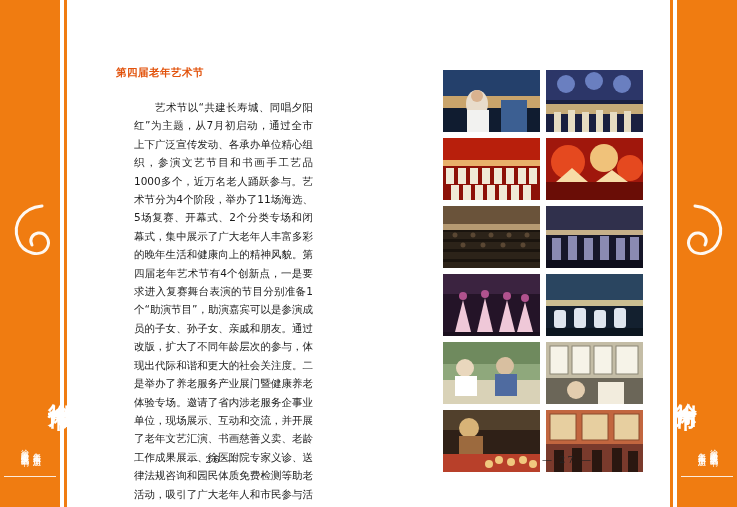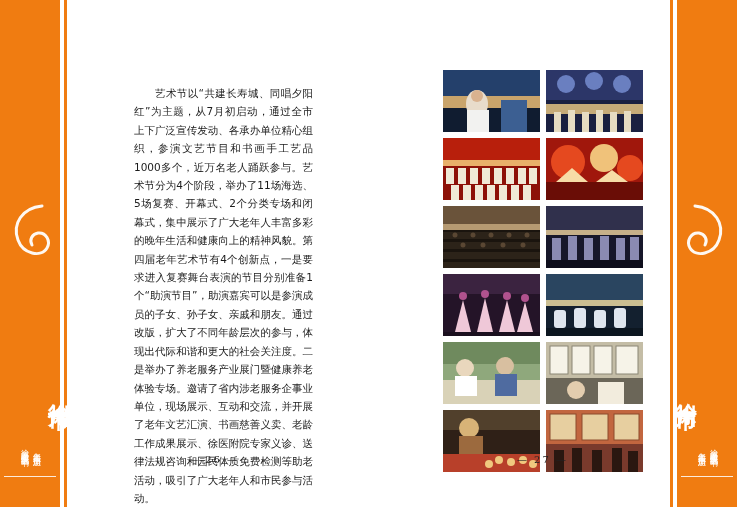--- a/index.html
+++ b/index.html
@@ -164,21 +164,21 @@
   .folio {
     position: absolute;
     bottom: 42px;
     font-size: 10px;
     color: #222;
     letter-spacing: 2px;
     font-family: "DejaVu Serif", "Liberation Serif", serif;
     text-align: right;
   }
   .folio-left  { left: 120px; }
-  .folio-right { right: 101px; }
+  .folio-right { right: 76px; }
 </style>
 </head>
 <body>
 
 <div class="page">
 
   <div class="band band-left"></div>
   <div class="band-inner-line band-left-line"></div>
   <div class="edge-rule edge-rule-left"></div>
 
@@ -200,20 +200,21 @@
   </svg>
 
   <div class="band-vert right-a">老年人口信息册</div>
   <div class="band-vert right-b">徐州养老实践状况图书</div>
   <div class="band-logo band-logo-right">徐州市</div>
   <div class="band-logo-rule blr-right"></div>
 
   <div class="content">
 
     <div class="col-left">
+      <h1 class="article-title">第四届老年艺术节</h1>
       <p class="article-body">艺术节以“共建长寿城、同唱夕阳红”为主题，从7月初启动，通过全市上下广泛宣传发动、各承办单位精心组织，参演文艺节目和书画手工艺品1000多个，近万名老人踊跃参与。艺术节分为4个阶段，举办了11场海选、5场复赛、开幕式、2个分类专场和闭幕式，集中展示了广大老年人丰富多彩的晚年生活和健康向上的精神风貌。第四届老年艺术节有4个创新点，一是要求进入复赛舞台表演的节目分别准备1个“助演节目”，助演嘉宾可以是参演成员的子女、孙子女、亲戚和朋友。通过改版，扩大了不同年龄层次的参与，体现出代际和谐和更大的社会关注度。二是举办了养老服务产业展门暨健康养老体验专场。邀请了省内涉老服务企事业单位，现场展示、互动和交流，并开展了老年文艺汇演、书画慈善义卖、老龄工作成果展示、徐医附院专家义诊、送律法规咨询和园民体质免费检测等助老活动，吸引了广大老年人和市民参与活动。</p>
     </div>
 
     <div class="col-right">
       <div class="photo-grid">
 
         <div class="photo">
           <svg width="97" height="62" viewBox="0 0 97 62" preserveAspectRatio="none">
             <rect width="97" height="62" fill="#16233c"></rect>
             <rect x="0" y="0" width="97" height="26" fill="#24406b"></rect>

